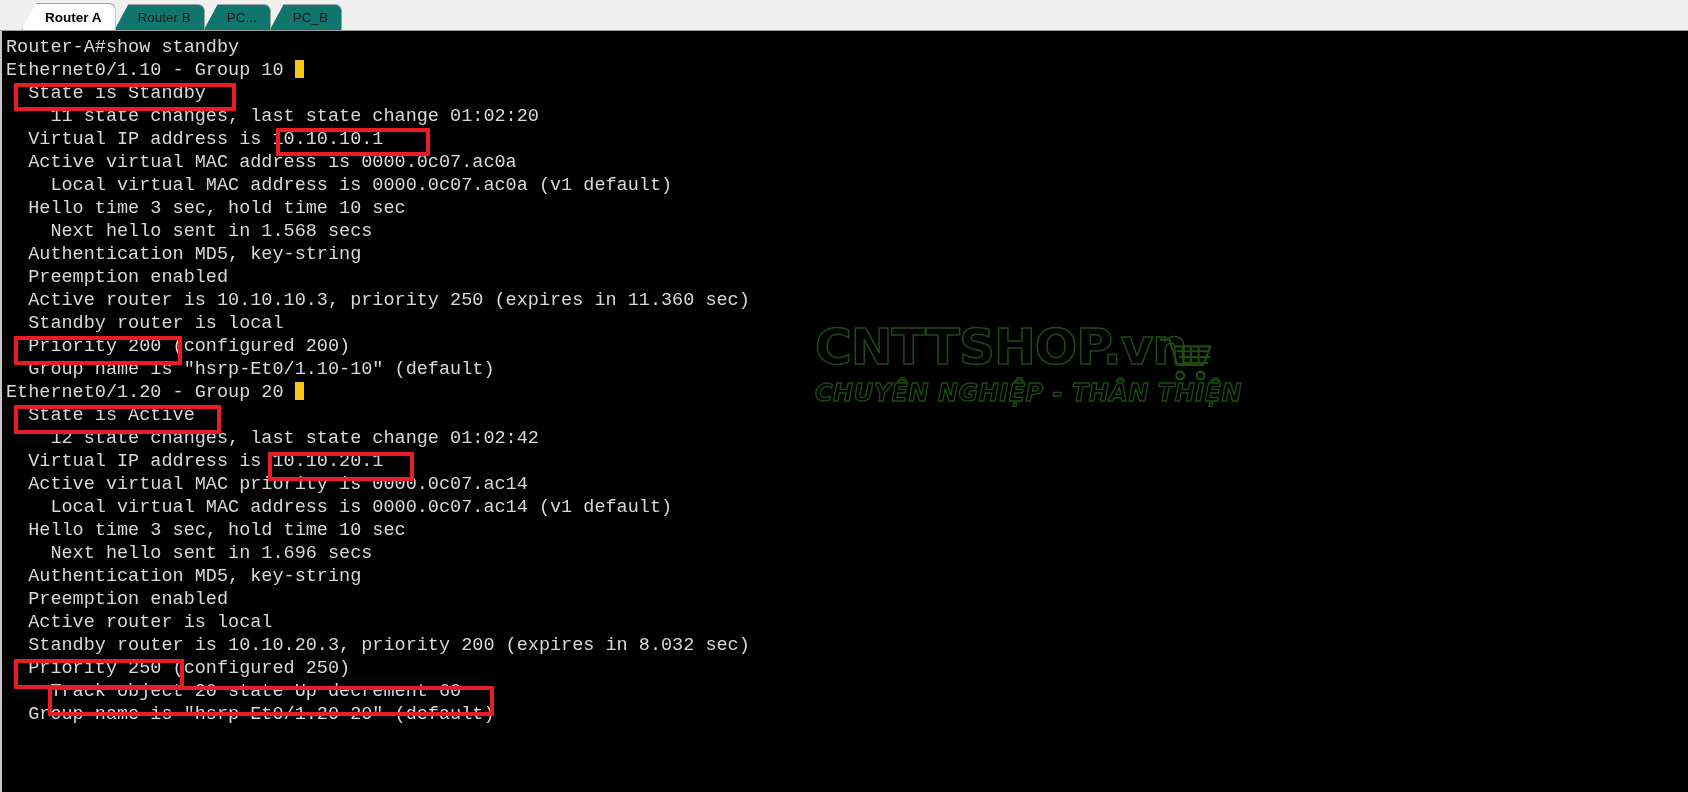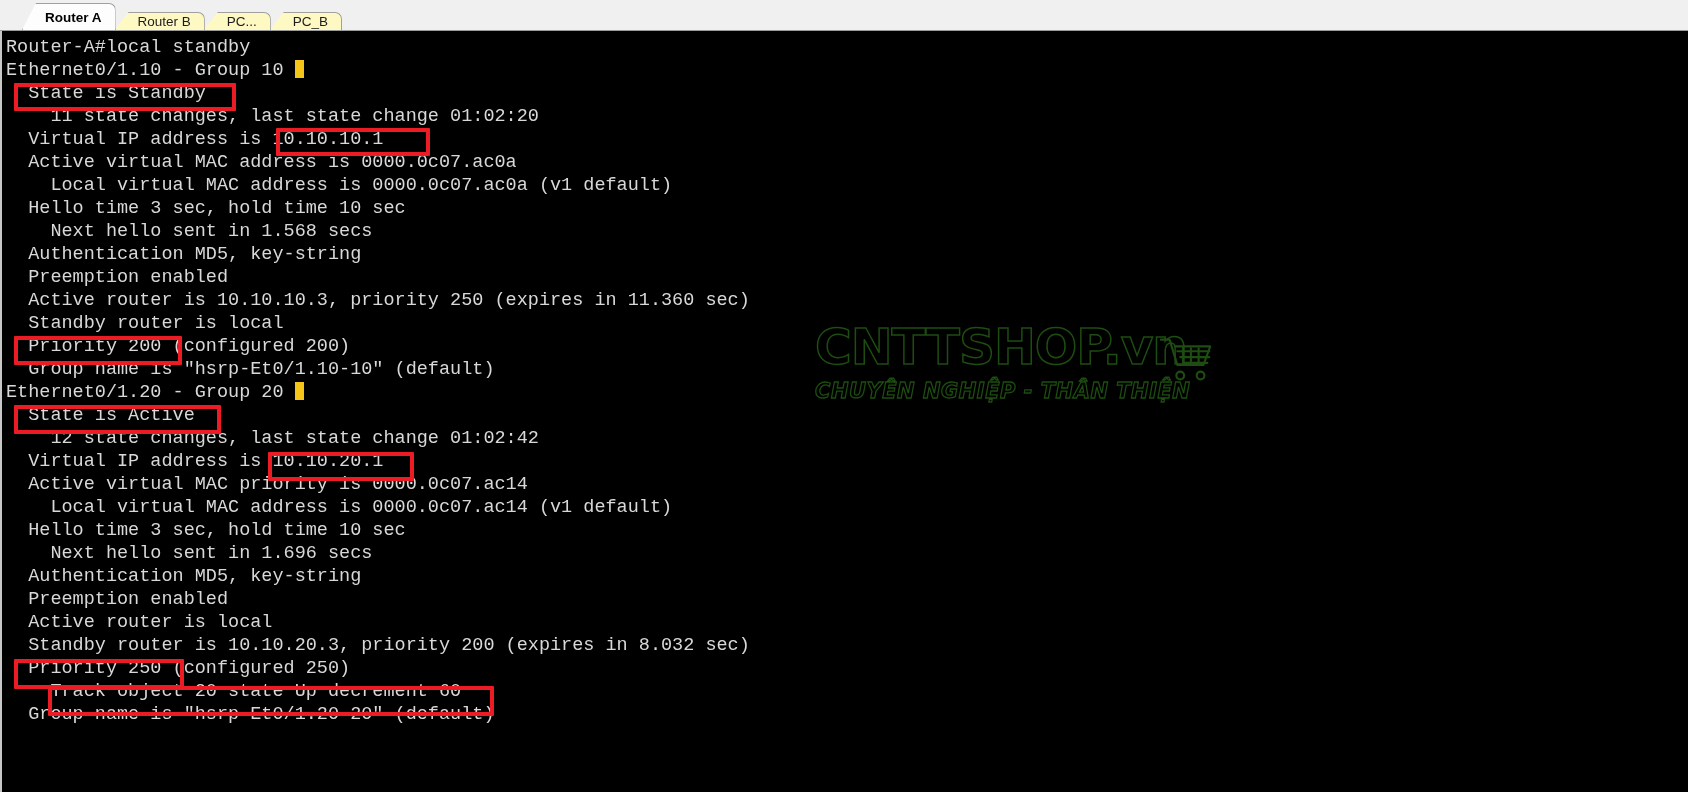--- a/index.html
+++ b/index.html
@@ -35,29 +35,29 @@
   }
   .tabbar .tabstrip {
     position: absolute;
     left: 0; bottom: 0;
     height: 30px;
     display: flex;
     align-items: flex-end;
   }
   .tab {
     position: relative;
-    height: 18px;
+    height: 26px;
     margin-right: -1px;
     padding: 0 13px 0 22px;
     display: flex;
     align-items: center;
     font-family: "Liberation Sans", sans-serif;
     font-size: 13.5px;
     color: #1d1d1d;
-    background: #fef9c3;
+    background: #0f766e;
     border: 1px solid #a0a0a0;
     border-bottom: none;
     border-radius: 2px 7px 0 0;
     box-sizing: border-box;
     white-space: nowrap;
     
     clip-path: polygon(14px 0, 100% 0, 100% 100%, 0 100%);
   }
   .tab .tab-label { position: relative; z-index: 2; }
   .tab.active {
@@ -130,21 +130,21 @@
     font-weight: bold;
     letter-spacing: -1px;
     color: transparent;
     -webkit-text-stroke: 1.5px #1d4d10;
     line-height: 1;
     white-space: nowrap;
   }
   .wm-sub {
     margin-top: 7px;
     font-family: "DejaVu Sans", sans-serif;
-    font-size: 21px;
+    font-size: 24px;
     font-weight: bold;
     font-style: italic;
     letter-spacing: 0.5px;
     color: transparent;
     -webkit-text-stroke: 1.3px #1d4d10;
     white-space: nowrap;
   }
   .wm-cart {
     position: absolute;
     left: 341px;
@@ -170,21 +170,21 @@
           <span class="tab-label">PC...</span>
         </div>
         <div class="tab">
           <span class="tab-label">PC_B</span>
         </div>
       </div>
   </div>
 
   <div class="terminal">
     <div class="term-inner" id="term-inner">
-        <div class="line"><span>Router-A#local standby</span></div>
+        <div class="line"><span>Router-A#show standby</span></div>
         <div class="line"><span>Ethernet0/1.10 - Group 10 </span><span class="cursor"></span></div>
         <div class="line"><span>  State is Standby</span></div>
         <div class="line"><span>    11 state changes, last state change 01:02:20</span></div>
         <div class="line"><span>  Virtual IP address is 10.10.10.1</span></div>
         <div class="line"><span>  Active virtual MAC address is 0000.0c07.ac0a</span></div>
         <div class="line"><span>    Local virtual MAC address is 0000.0c07.ac0a (v1 default)</span></div>
         <div class="line"><span>  Hello time 3 sec, hold time 10 sec</span></div>
         <div class="line"><span>    Next hello sent in 1.568 secs</span></div>
         <div class="line"><span>  Authentication MD5, key-string</span></div>
         <div class="line"><span>  Preemption enabled</span></div>

